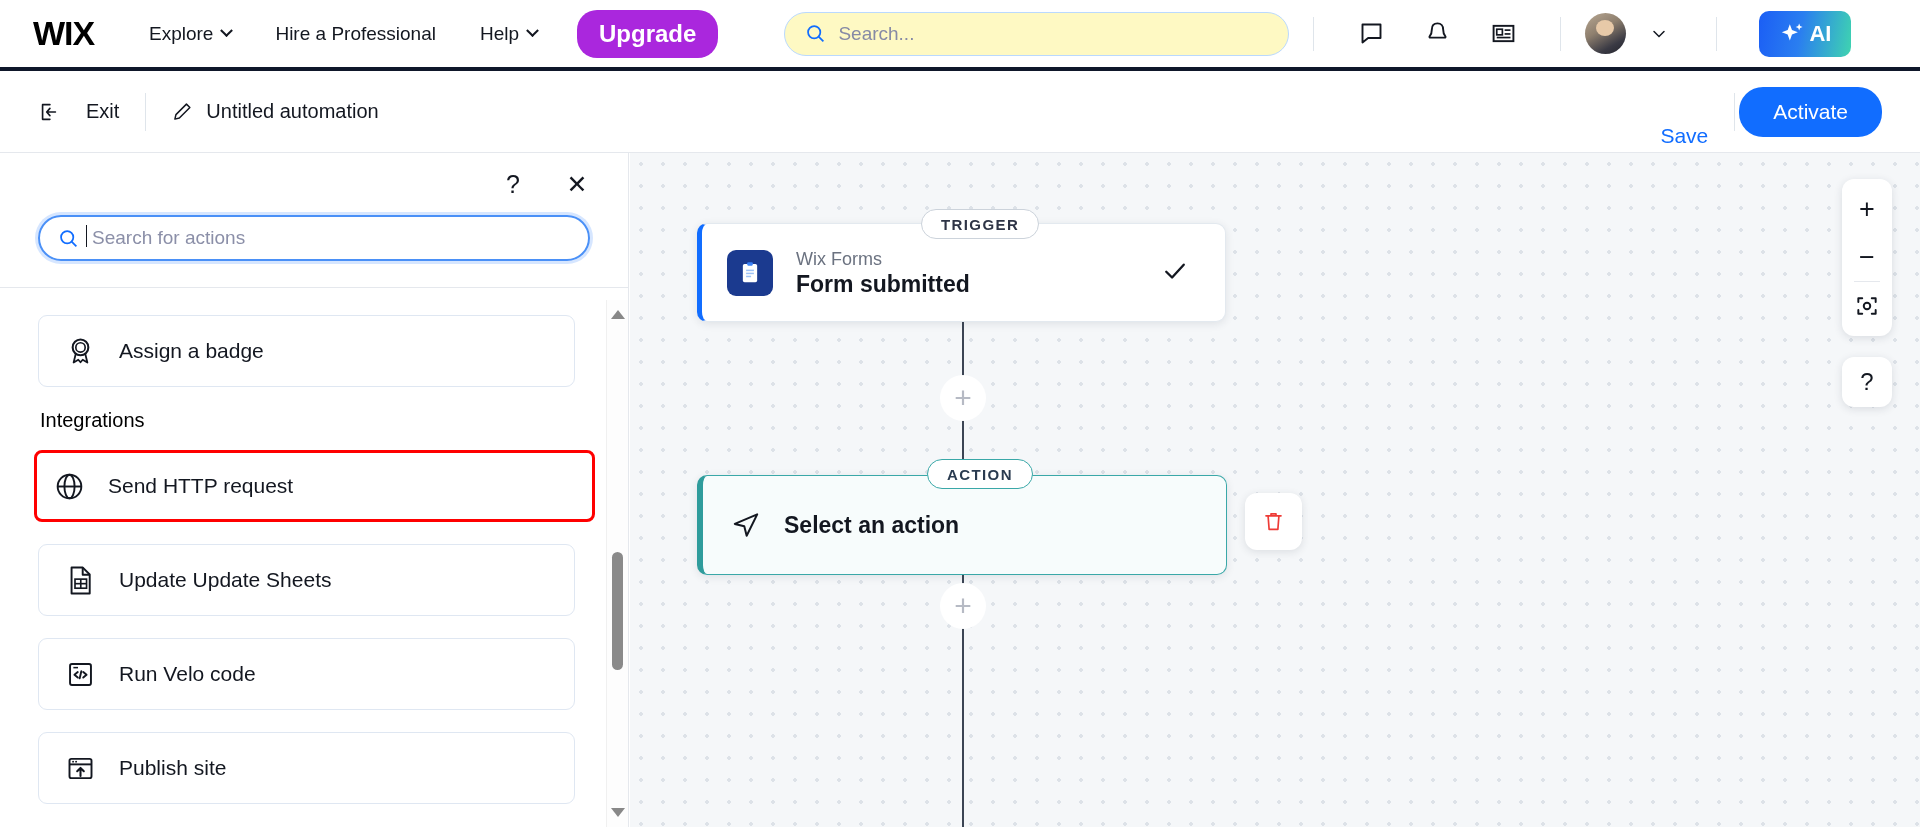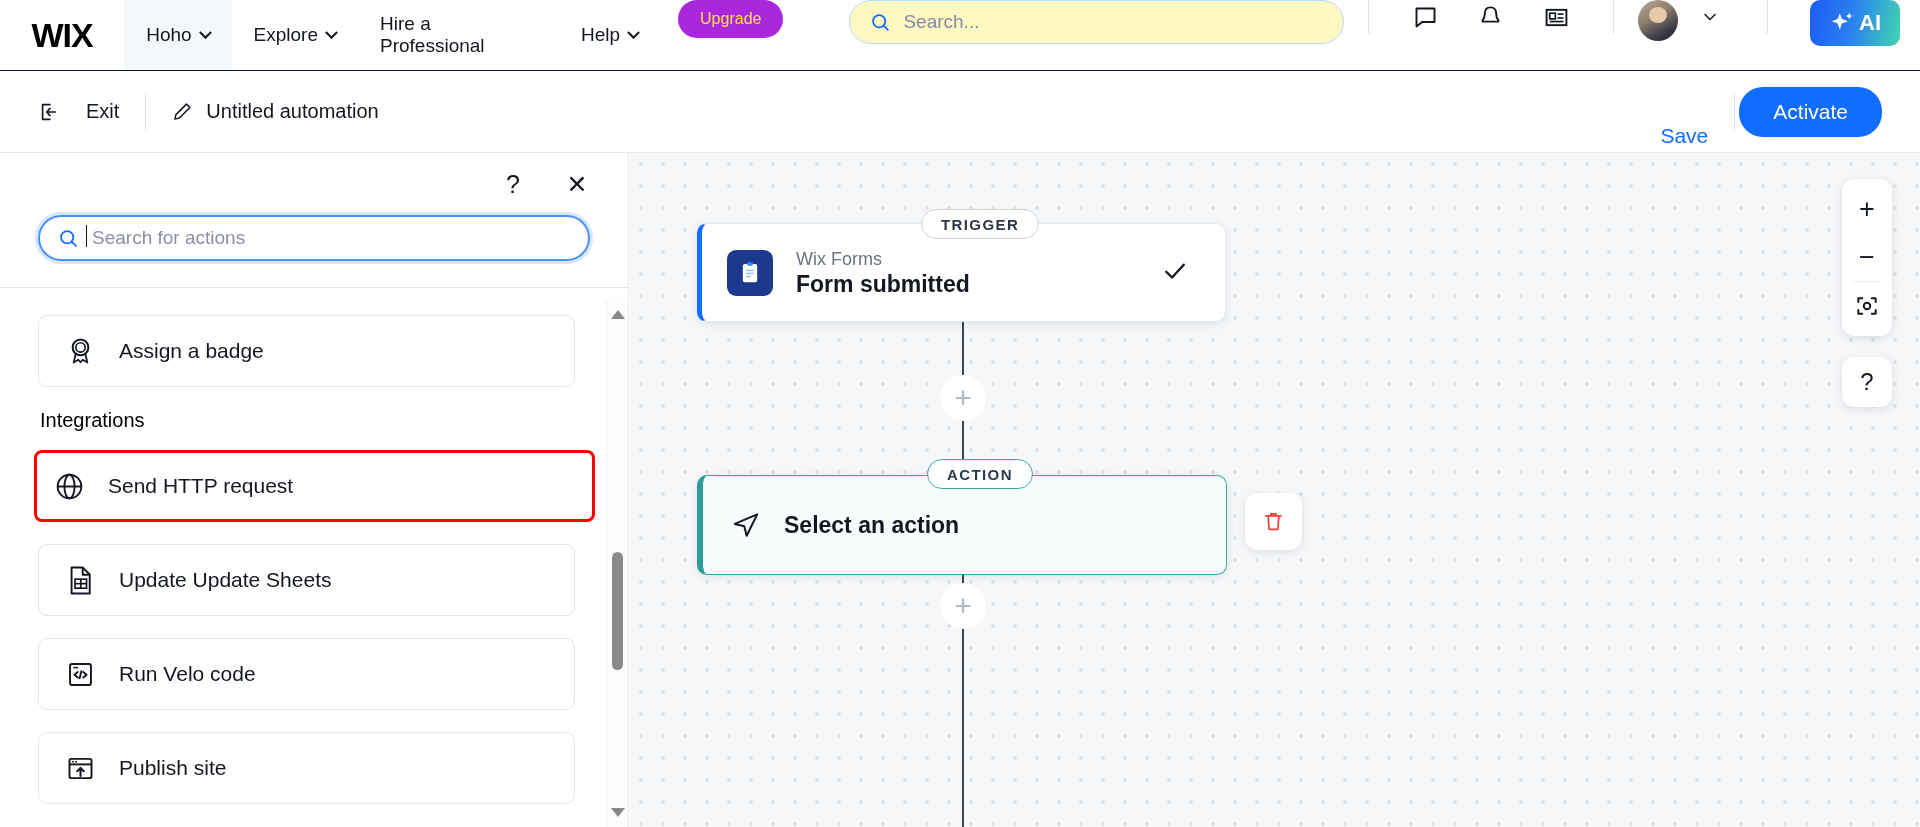--- a/index.html
+++ b/index.html
@@ -9,44 +9,44 @@
     background: #ffffff;
     overflow: hidden;
     color: #131720;
   }
 
   
   .topnav {
     position: absolute; top: 0; left: 0;
     width: 1920px; height: 71px;
     background: #ffffff;
-    border-bottom: 1px solid #0f172a;
-    display: flex; align-items: flex-start;
+    border-bottom: 4px solid #0f172a;
+    display: flex; align-items: center;
   }
   .wix-logo {
     width: 127px; height: 70px;
     display: flex; align-items: center; justify-content: center;
     font-size: 34px; font-weight: 700; letter-spacing: -1px;
     color: #000; font-family: "Liberation Sans", sans-serif;
   }
   .nav-item {
     height: 70px; display: flex; align-items: center; gap: 9px;
     padding: 0 22px; font-size: 19px; color: #131720; cursor: pointer;
   }
   .nav-item.active { background: #f4f8fb; }
   .chev {
     display: inline-block; width: 9px; height: 9px;
     border-right: 2px solid #131720; border-bottom: 2px solid #131720;
     transform: rotate(45deg) translate(-2px,-2px);
   }
   .upgrade-btn {
     margin-left: 18px;
-    background: #aa27dd; color: #fde047;
+    background: #aa27dd; color: #ffffff;
     border: none; border-radius: 20px;
-    font-size: 16px; font-weight: 400;
+    font-size: 24px; font-weight: 700;
     padding: 10px 22px; cursor: pointer;
     font-family: "Liberation Sans", sans-serif;
   }
   .nav-search {
     margin-left: 66px;
     width: 505px; height: 44px;
     background: #fef9c3; border: 1px solid #bad9fe;
     border-radius: 22px;
     display: flex; align-items: center; gap: 12px;
     padding: 0 20px; cursor: text;
@@ -267,24 +267,20 @@
     display: flex; align-items: center; justify-content: center;
     font-size: 24px; color: #131720; cursor: pointer;
   }
 </style>
 </head>
 <body>
 
 <div class="topnav">
   <div class="wix-logo">WIX</div>
 
-  <div class="nav-item active">
-    <span>Hoho</span>
-    <span class="chev"></span>
-  </div>
   <div class="nav-item">
     <span>Explore</span>
     <span class="chev"></span>
   </div>
   <div class="nav-item">
     <span>Hire a Professional</span>
   </div>
   <div class="nav-item">
     <span>Help</span>
     <span class="chev"></span>

